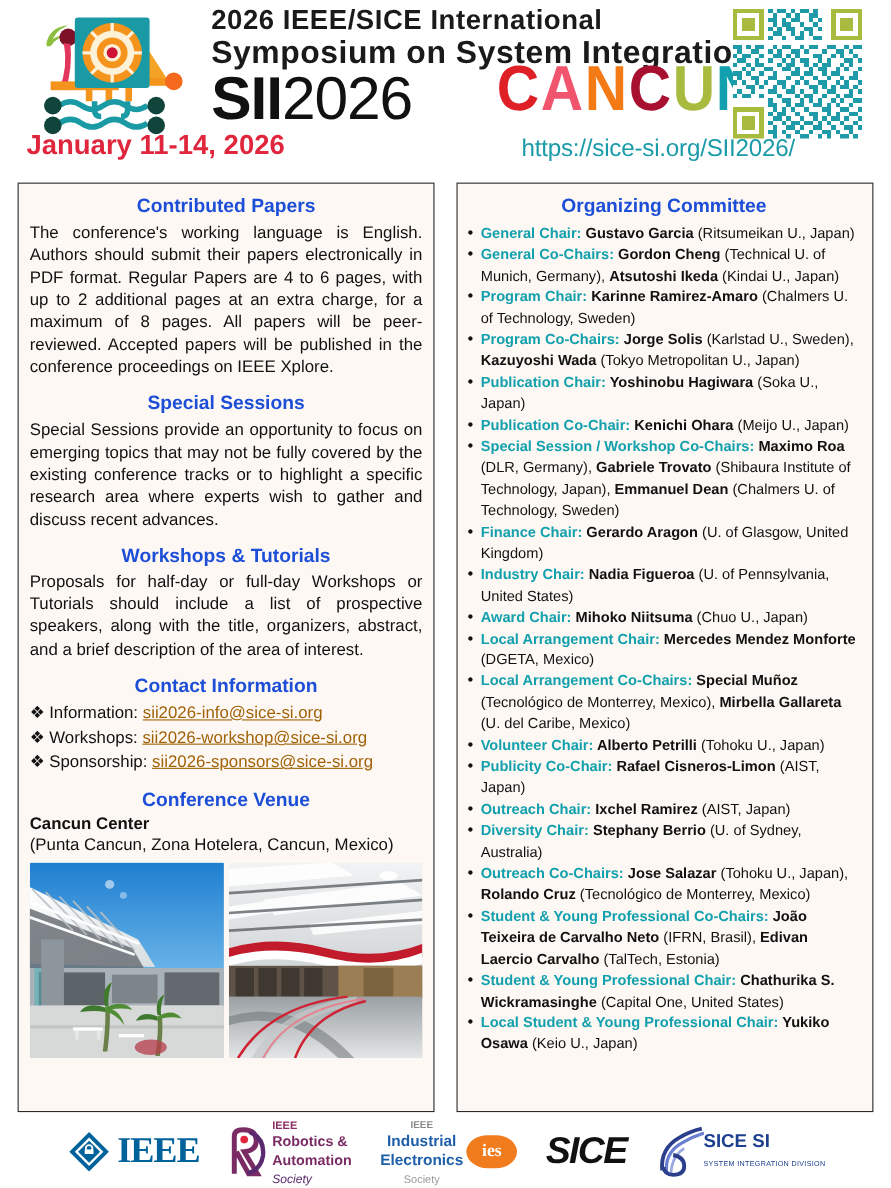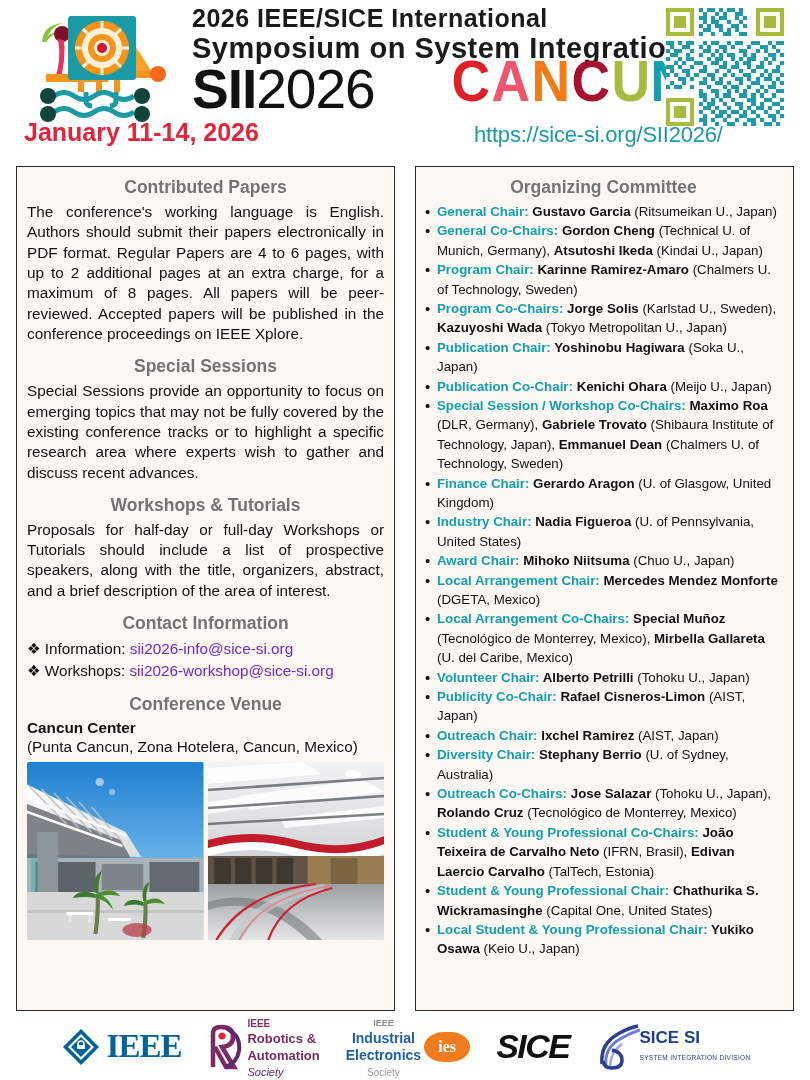--- a/index.html
+++ b/index.html
@@ -134,21 +134,21 @@
   .box-right {
     left: 415px;
     top: 0;
     width: 379px;
     height: 845px;
     padding: 8px 8px 0 6px;
   }
 
   .sec-head {
     text-align: center;
-    color: #737373;
+    color: #1d4ed8;
     font-weight: bold;
     font-size: 17.5px;
     font-family: "Liberation Sans", sans-serif;
     margin: 0 0 3px 0;
     line-height: 1.25;
   }
   .sec-head.tight { margin-top: 2px; }
   .sec-head.spaced { margin-top: 12px; }
 
   .para {
@@ -162,21 +162,22 @@
 
   .contact-list { margin: 0; padding: 0; list-style: none; }
   .contact-list li {
     font-size: 15.3px;
     line-height: 1.45;
     color: #111;
     white-space: nowrap;
   }
   .dia { color: #111; margin-right: 4px; }
   .mail {
-    color: #6d28d9;
+    color: #a16207;
+    text-decoration: underline;
   }
 
   .venue-name {
     font-size: 15.3px;
     font-weight: bold;
     color: #111;
     margin: 2px 0 1px 0;
   }
   .venue-addr {
     font-size: 15.3px;
@@ -615,20 +616,21 @@
       <div class="sec-head spaced">Special Sessions</div>
       <p class="para">Special Sessions provide an opportunity to focus on emerging topics that may not be fully covered by the existing conference tracks or to highlight a specific research area where experts wish to gather and discuss recent advances.</p>
 
       <div class="sec-head spaced">Workshops &amp; Tutorials</div>
       <p class="para">Proposals for half-day or full-day Workshops or Tutorials should include a list of prospective speakers, along with the title, organizers, abstract, and a brief description of the area of interest.</p>
 
       <div class="sec-head spaced">Contact Information</div>
       <ul class="contact-list" id="contact-list">
           <li><span class="dia">❖</span><span>Information: </span><span class="mail">sii2026-info@sice-si.org</span></li>
           <li><span class="dia">❖</span><span>Workshops: </span><span class="mail">sii2026-workshop@sice-si.org</span></li>
+          <li><span class="dia">❖</span><span>Sponsorship: </span><span class="mail">sii2026-sponsors@sice-si.org</span></li>
         </ul>
 
       <div class="sec-head spaced">Conference Venue</div>
       <div class="venue-name">Cancun Center</div>
       <div class="venue-addr">(Punta Cancun, Zona Hotelera, Cancun, Mexico)</div>
 
       <div class="venue-photos">
         <div class="photo">
           <svg viewBox="0 0 170 178" width="100%" height="100%" preserveAspectRatio="none">
             <defs>

